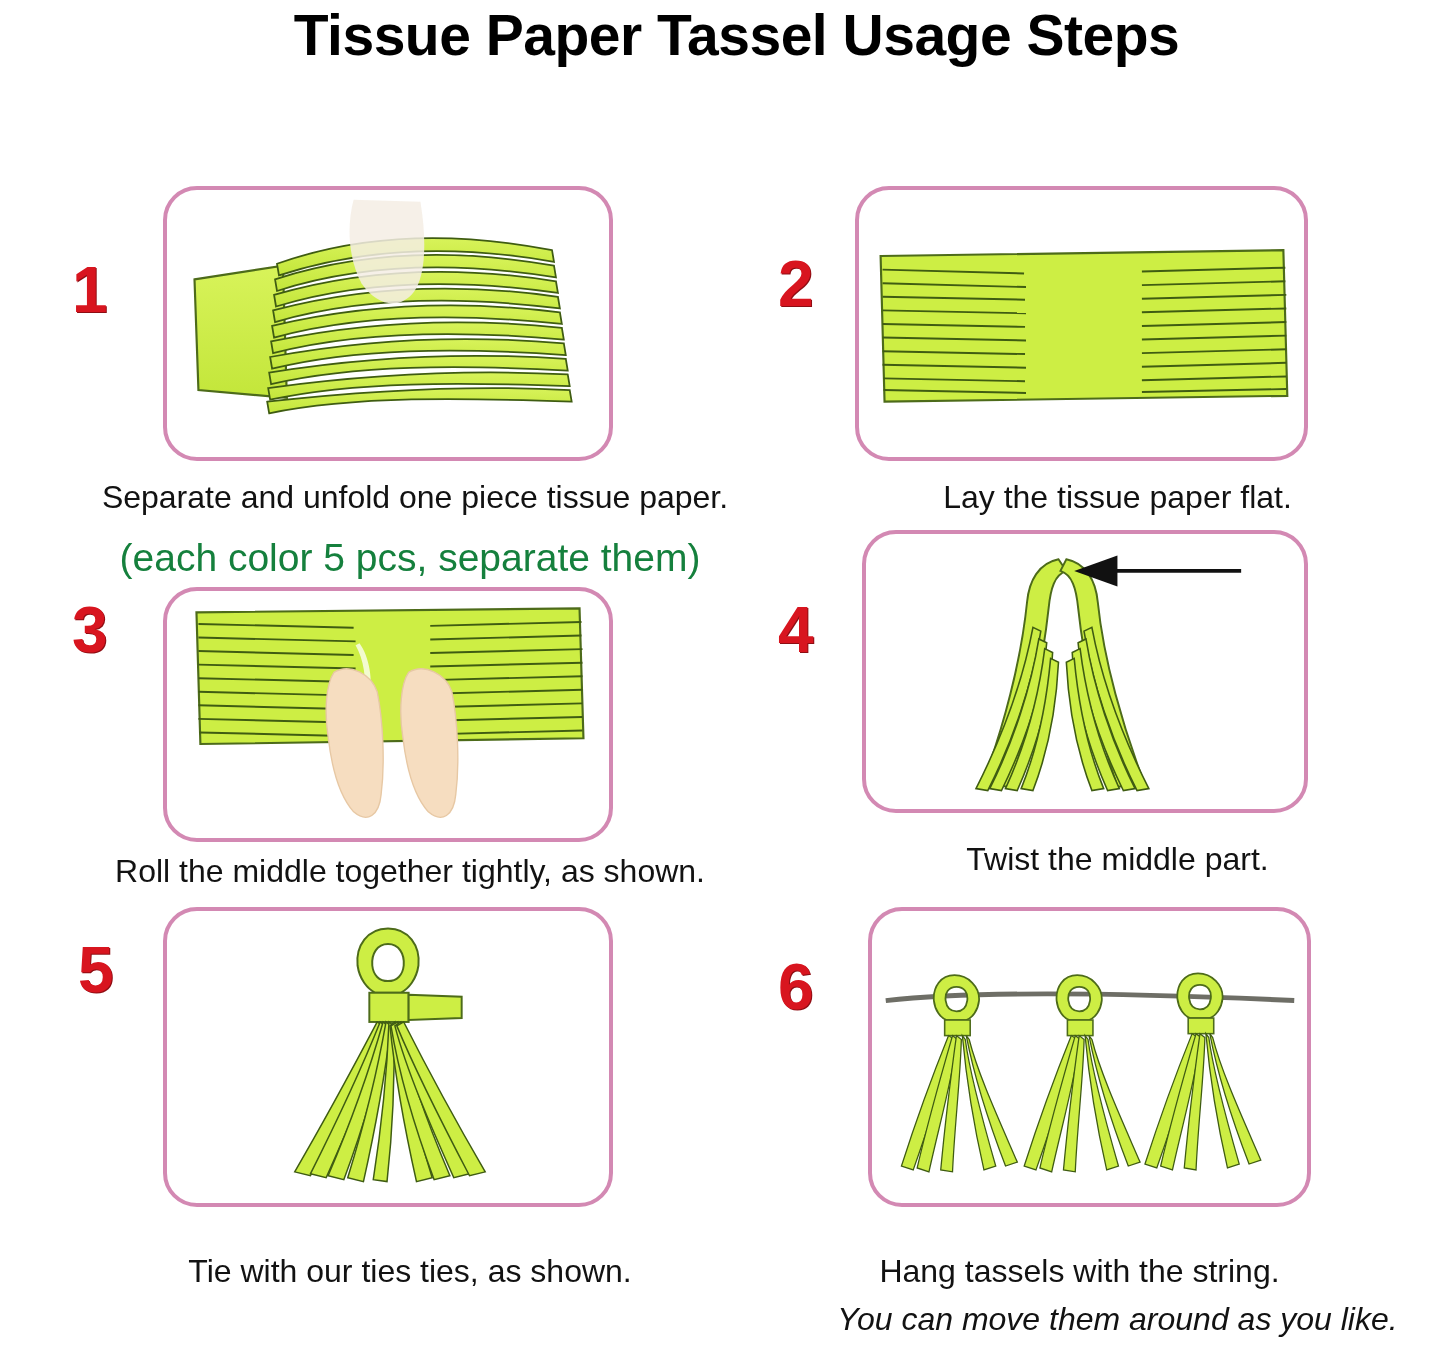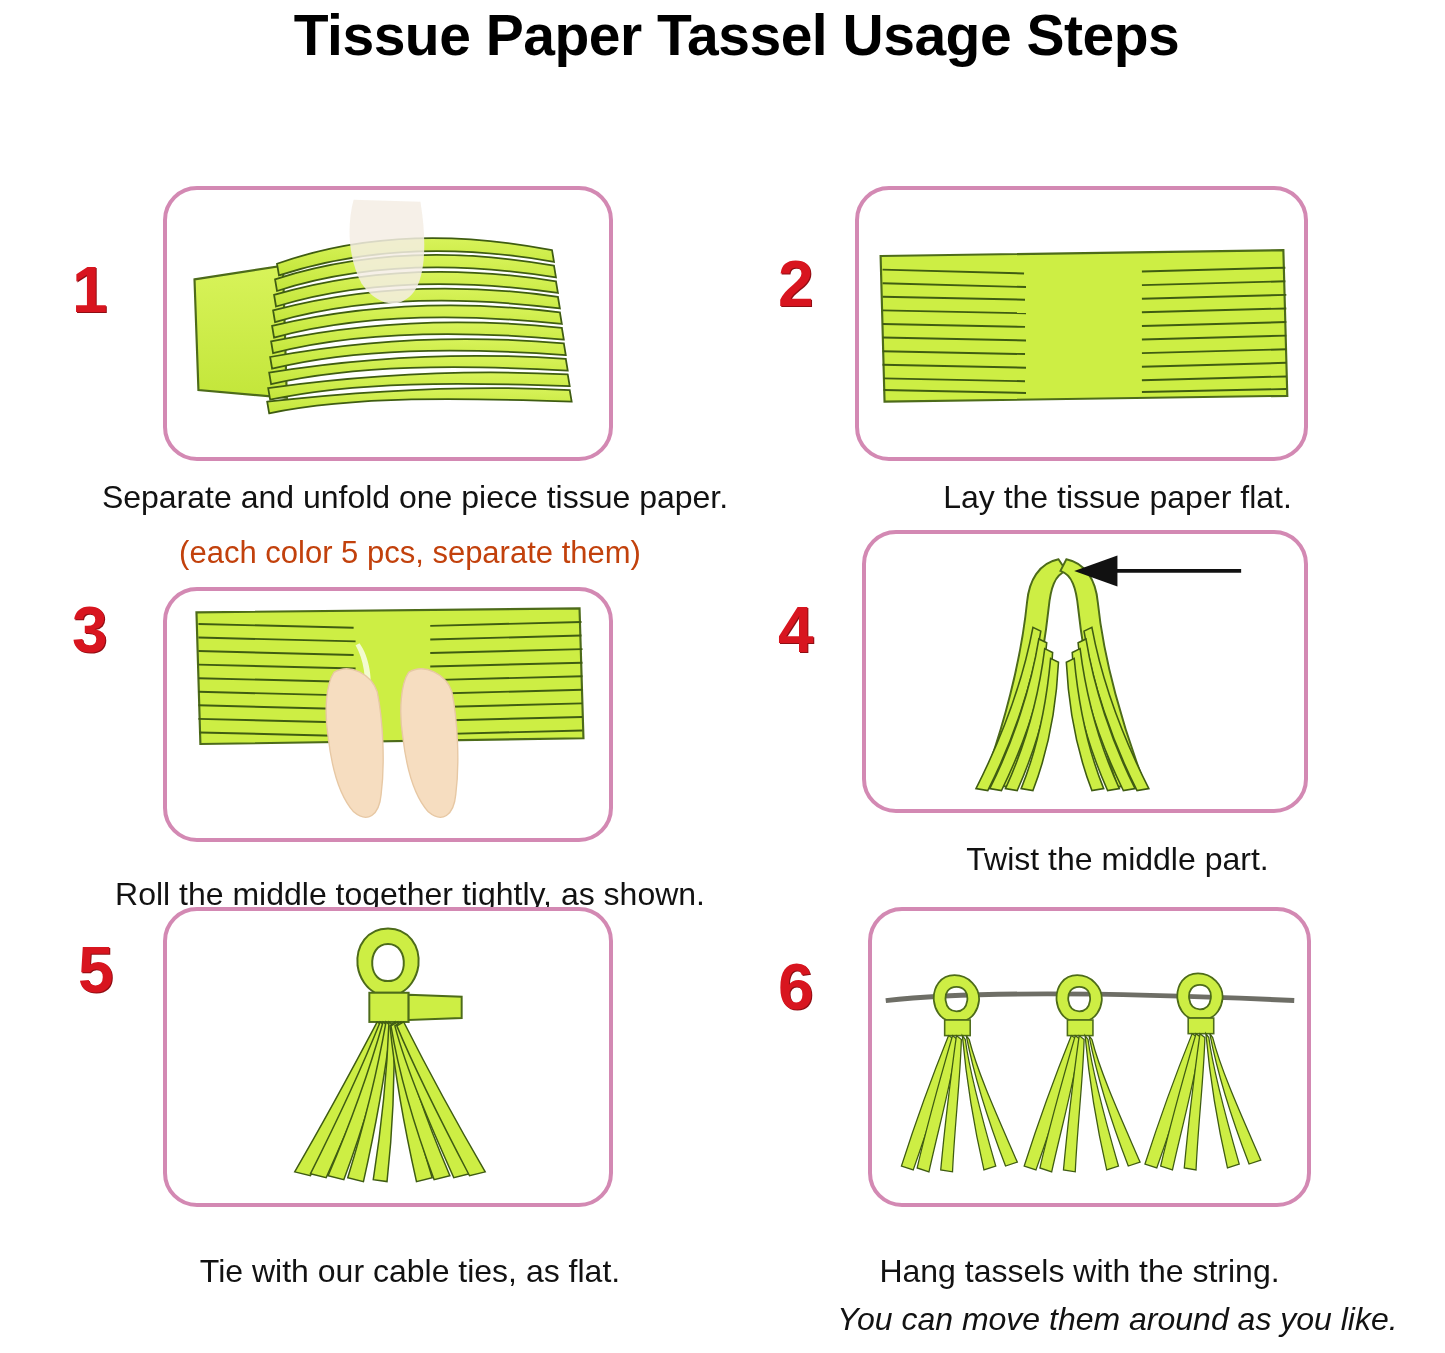--- a/index.html
+++ b/index.html
@@ -78,37 +78,37 @@
   .caption {
     position: absolute;
     text-align: center;
     font-size: 32px;
     color: #121212;
     font-family: "Liberation Sans", sans-serif;
     white-space: nowrap;
     line-height: 1.22;
   }
   .caption.sub {
-    color: #c2410c;
-    font-size: 31px;
+    color: #15803d;
+    font-size: 39px;
   }
 
   
   #step1 .num { left: 72px;  top: 258px; }
   #panel1 { left: 163px; top: 186px; width: 450px; height: 275px; }
   #cap1a  { left: 5px;  top: 478px; width: 820px; }
   #cap1b  { left: 0px;  top: 534px; width: 820px; }
 
   #step2 .num { left: 778px; top: 252px; }
   #panel2 { left: 855px; top: 186px; width: 453px; height: 275px; }
   #cap2   { left: 790px; top: 478px; width: 655px; }
 
   #step3 .num { left: 72px;  top: 598px; }
   #panel3 { left: 163px; top: 587px; width: 450px; height: 255px; }
-  #cap3   { left: 0px;  top: 875px; width: 820px; }
+  #cap3   { left: 0px;  top: 852px; width: 820px; }
 
   #step4 .num { left: 778px; top: 598px; }
   #panel4 { left: 862px; top: 530px; width: 446px; height: 283px; }
   #cap4   { left: 790px; top: 840px; width: 655px; }
 
   #step5 .num { left: 78px;  top: 938px; }
   #panel5 { left: 163px; top: 907px; width: 450px; height: 300px; }
   #cap5   { left: 0px;  top: 1252px; width: 820px; }
 
   #step6 .num { left: 778px; top: 955px; }
@@ -295,21 +295,21 @@
           <path d="M220,114 C206,164 186,220 164,272 L180,276 C200,222 216,166 225,118 Z"></path>
           <path d="M223,114 C214,166 200,222 184,274 L200,278 C212,224 222,168 228,118 Z"></path>
           <path d="M226,114 C224,168 218,224 210,276 L224,278 C230,224 232,168 231,118 Z"></path>
           <path d="M232,114 C240,166 254,222 270,274 L254,278 C242,224 232,168 227,118 Z"></path>
           <path d="M235,114 C246,164 266,220 288,272 L272,276 C252,222 236,166 228,118 Z"></path>
           <path d="M238,114 C256,162 282,218 308,270 L292,274 C268,220 244,164 232,118 Z"></path>
           <path d="M241,114 C264,160 294,216 324,268 L308,272 C280,218 252,162 234,118 Z"></path>
         </g>
       </svg>
     </div>
-    <div class="caption" id="cap5">Tie with our cable ties, as flat.</div>
+    <div class="caption" id="cap5">Tie with our ties ties, as shown.</div>
   </div>
 
   <div class="step" id="step6">
     <div class="num">6</div>
     <div class="panel" id="panel6">
       <svg viewBox="0 0 443 300" preserveAspectRatio="none">
 
         <path d="M14,92 C120,80 300,86 430,92" stroke="#6e6e66" stroke-width="5" fill="none"></path>
 
         <g>

